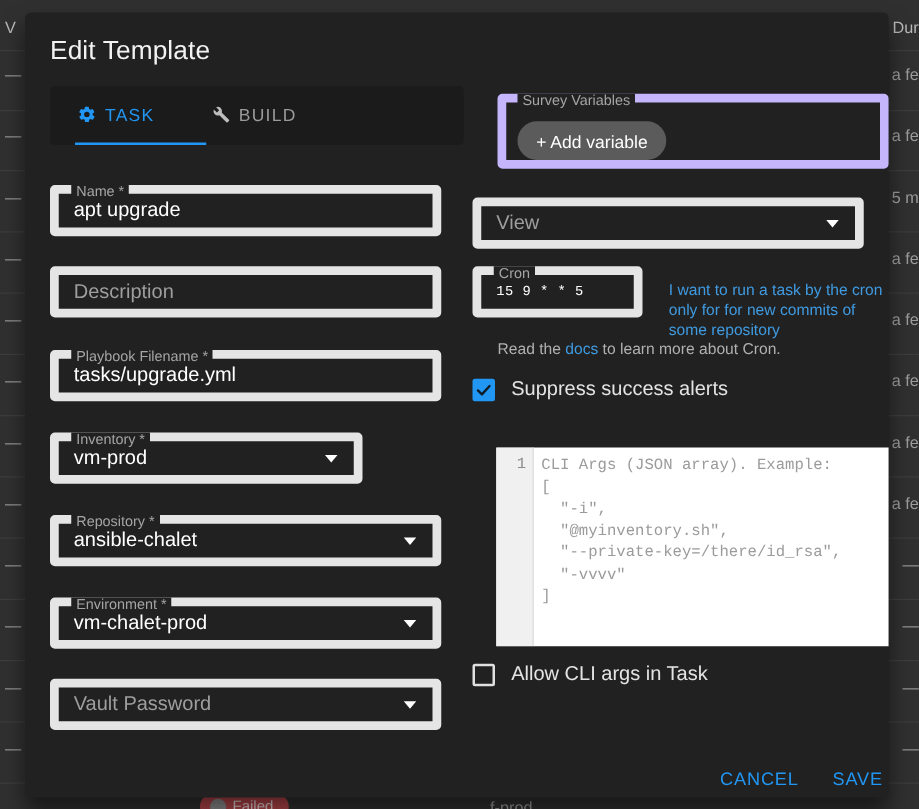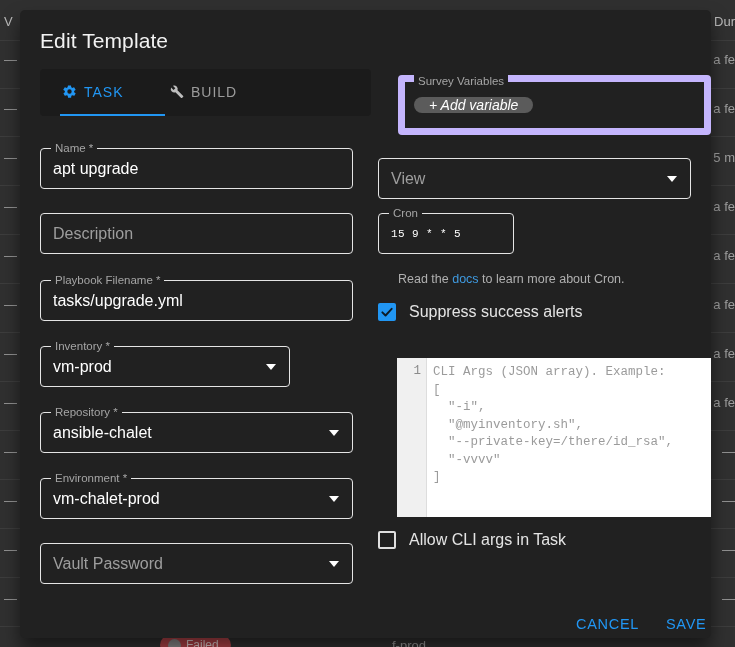--- a/index.html
+++ b/index.html
@@ -128,21 +128,21 @@
     height: 2px;
     background: #2196f3;
   }
   .tab-ico { display: inline-flex; width: 15px; height: 15px; }
   .tab-ico svg { width: 15px; height: 15px; display: block; }
 
   
   .field {
     position: absolute;
     box-sizing: border-box;
-    border: 1px solid #e5e5e5;
+    border: 7px solid #e5e5e5;
     border-radius: 4px;
     background: transparent;
   }
   .field .legend {
     position: absolute;
     top: -7px;
     left: 10px;
     padding: 0 4px;
     background: #212121;
     font-size: 11.5px;
@@ -192,30 +192,29 @@
     left: 9px;
     padding: 0 4px;
     background: #212121;
     font-size: 11.5px;
     color: #a5a5a5;
   }
   #add-variable {
     position: absolute;
     left: 9px;
     top: 15px;
-    height: 16px;
+    height: 31px;
     padding: 0 15px;
     border: none;
     border-radius: 16px;
     background: #5b5b5b;
     color: #ffffff;
     font-size: 14px;
     font-family: inherit;
     cursor: pointer;
-    font-style: italic;
   }
 
   
   #cron-help {
     position: absolute;
     left: 515px;
     top: 214px;
     width: 180px;
     font-size: 12.5px;
     line-height: 16px;
@@ -438,20 +437,21 @@
   <div class="field" style="left:358px; top:148px; width:313px; height:41px;">
     <span class="value placeholder">View</span>
     <span class="caret"></span>
   </div>
 
   <div class="field" style="left:358px; top:203px; width:136px; height:41px;">
     <span class="legend">Cron</span>
     <span class="value mono">15 9 * * 5</span>
   </div>
 
+  <div id="cron-help">I want to run a task by the cron only for for new commits of some repository</div>
 
   <div id="cron-docs-line">
     <span>Read the </span><a>docs</a><span> to learn more about Cron.</span>
   </div>
 
   <div class="cbrow" style="left:358px; top:293px;">
     <span class="cbox on">
       <svg viewBox="0 0 24 24" fill="none" stroke="#0d1b26" stroke-width="3.2" stroke-linecap="round" stroke-linejoin="round">
           <path d="M4 12.5l5.5 5.5L20 6.5"></path>
         </svg>

